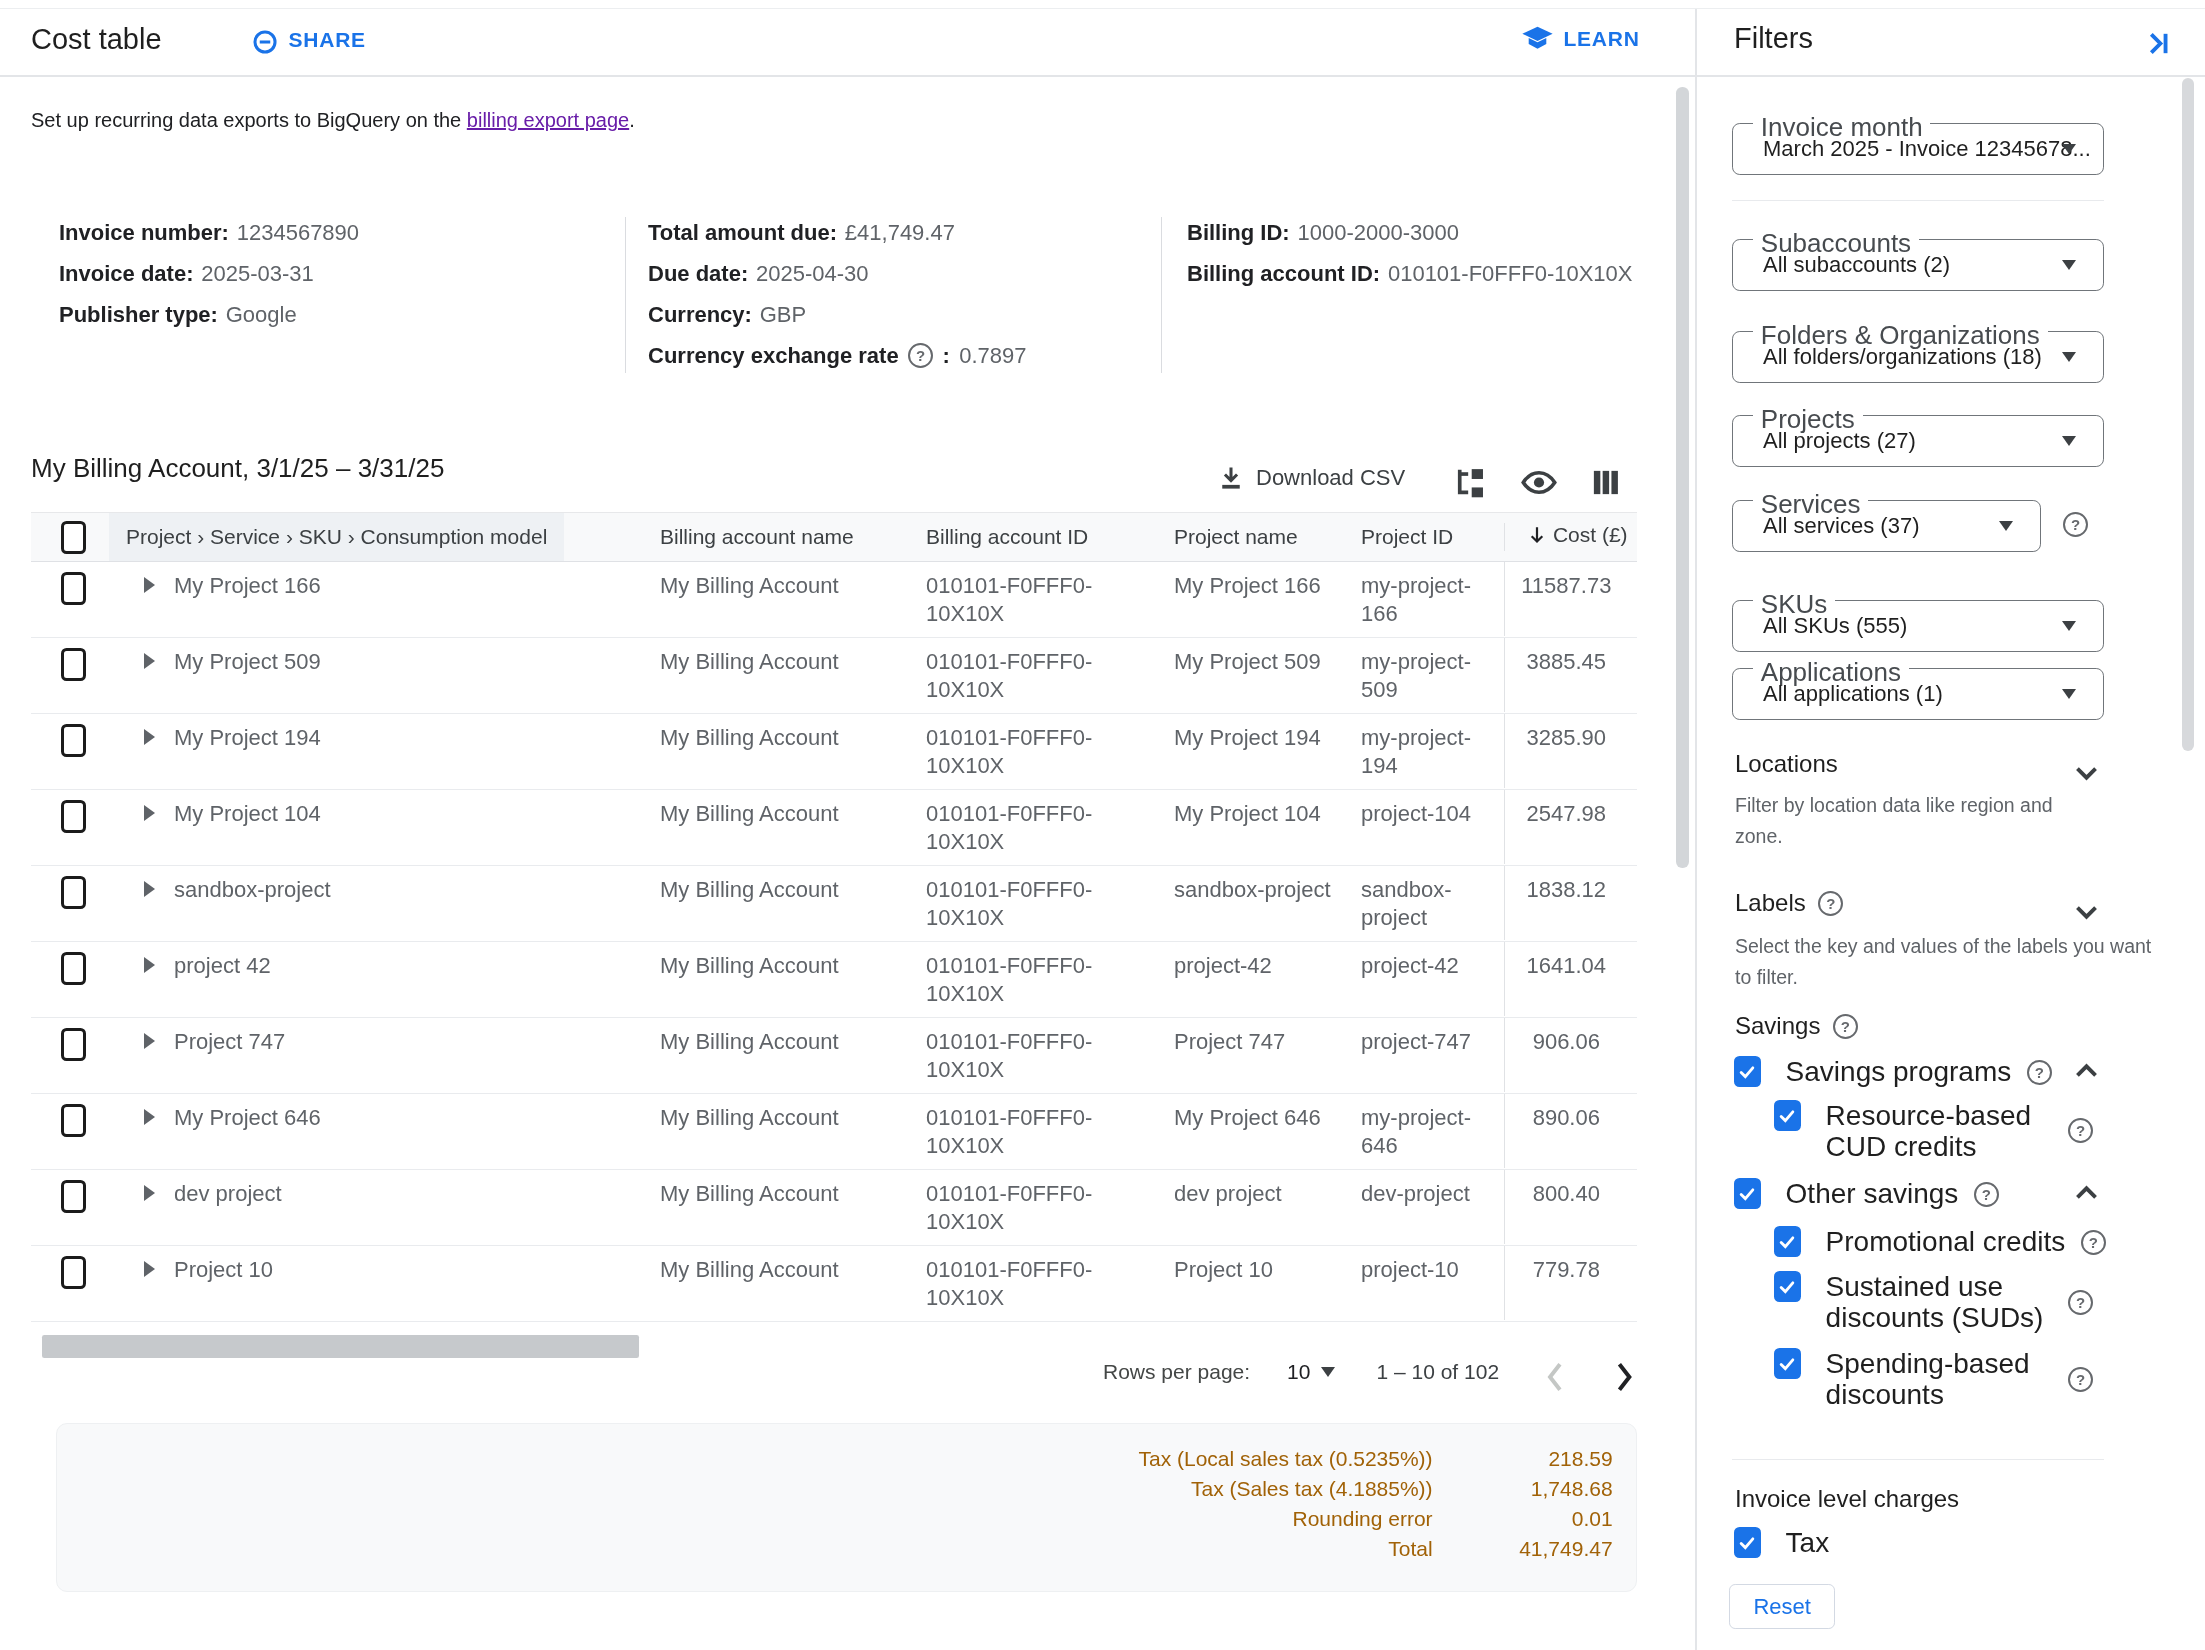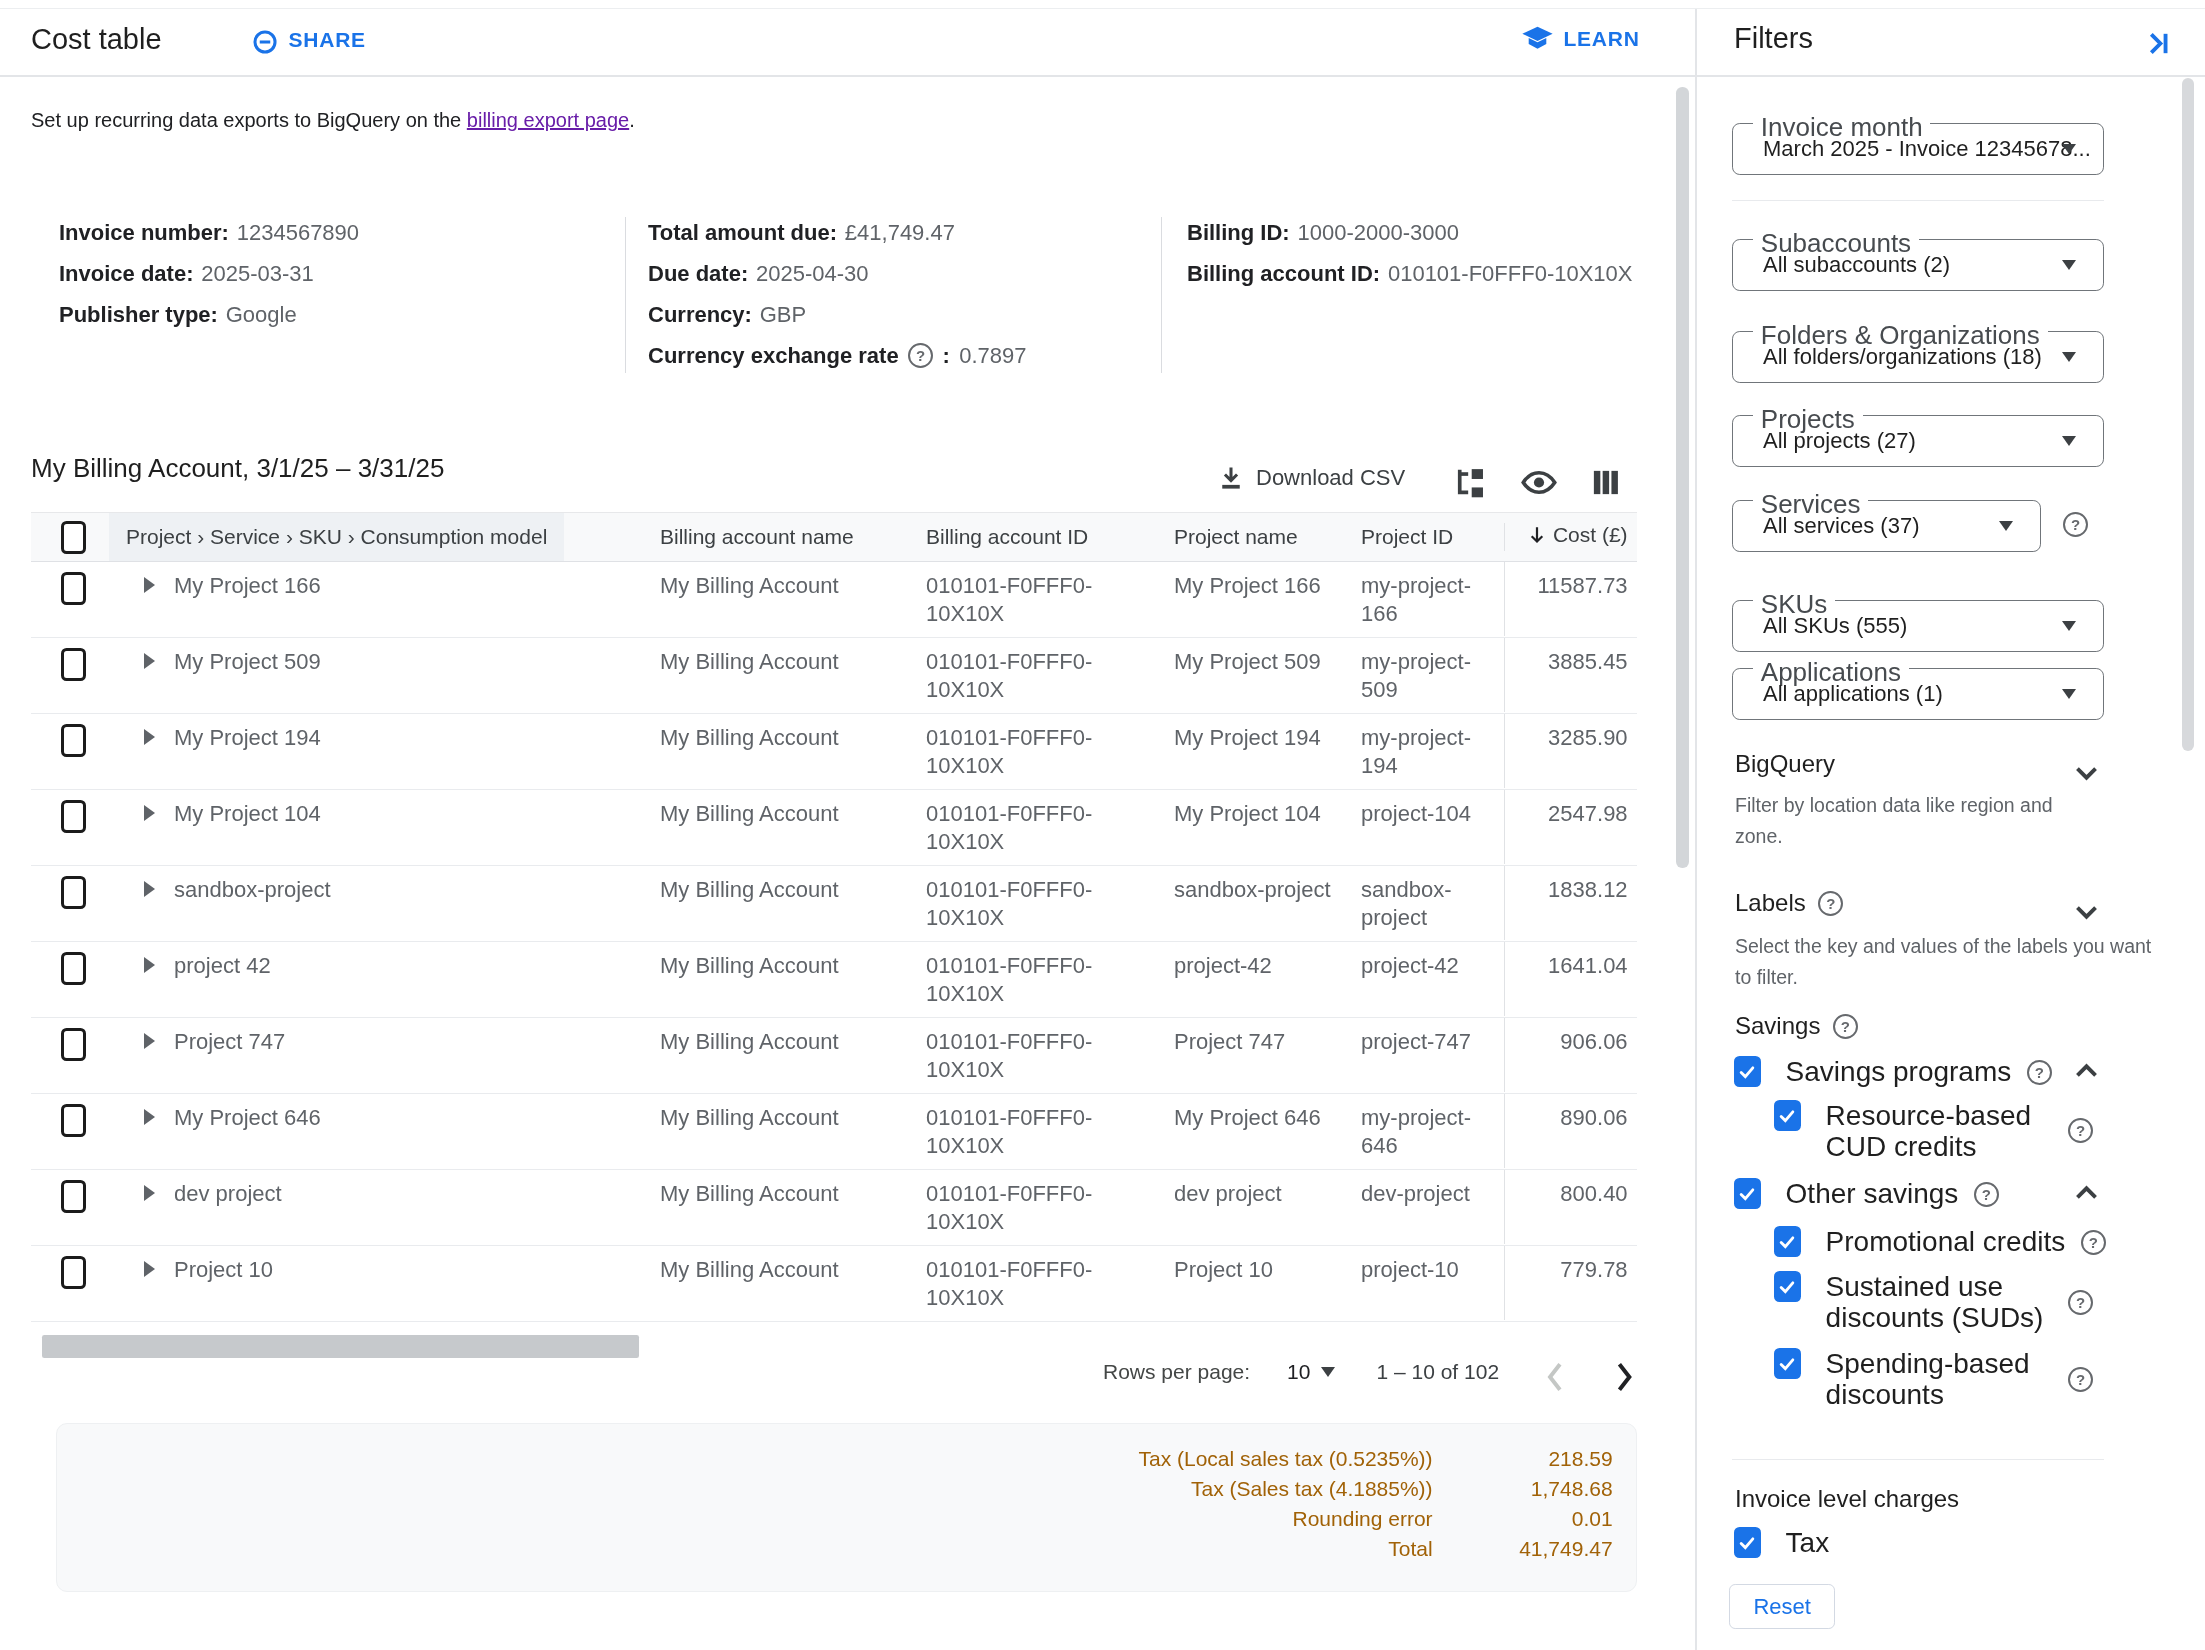--- a/index.html
+++ b/index.html
@@ -42,21 +42,21 @@
   .trow { display:flex; height:76px; border-bottom:1.6px solid #e9ebee; font-size:22px; color:#5f6368; padding-top:10px; }
   .c0 { width:78px; flex:0 0 auto; display:flex; align-items:flex-start; }
   .thead .c0 { align-items:center; }
   .c0 .cb { margin-left:30px; }
   .c1 { width:551px; flex:0 0 auto; display:flex; align-items:flex-start; }
   .c2 { width:266px; flex:0 0 auto; }
   .c3 { width:248px; flex:0 0 auto; }
   .c4 { width:187px; flex:0 0 auto; }
   .c5 { width:143px; flex:0 0 auto; }
   .c6 { width:133px; flex:0 0 auto; text-align:right; padding-right:9.4px; border-left:1.2px solid #e0e2e5; }
-  .trow .c6 { margin-top:-10px; padding-top:10px; height:74px; }
+  .trow .c6 { margin-top:-10px; padding-top:10px; height:74px;text-align:center; }
   .hl { background:#eef1f4; padding:10px 17px; line-height:28px; }
   .cell { line-height:28px; overflow-wrap:break-word; }
   .w-id { display:inline-block; width:184px; line-height:28px; overflow-wrap:break-word; }
   .w-pid { display:inline-block; width:125px; line-height:28px; overflow-wrap:break-word; }
   .w-pn { display:inline-block; width:176px; line-height:28px; overflow-wrap:break-word; }
   .cb { width:25px; height:33px; border:3.9px solid #1b1b1b; border-radius:5.5px; background:#fff; flex:0 0 auto; cursor:pointer; }
   .expand { width:0; height:0; border-top:8.6px solid transparent; border-bottom:8.6px solid transparent; border-left:11.7px solid #5f6368; margin:4.7px 0 0 35px; flex:0 0 auto; cursor:pointer; }
   .rname { margin-left:19px; line-height:28px; }
   .costhead { display:inline-flex; align-items:center; gap:4.7px; }
 
@@ -453,21 +453,21 @@
     <span class="fval">All SKUs (555)</span>
     <span class="caret"></span>
   </div>
 
   <div class="ffield" style="top:668px;">
     <span class="flab">Applications</span>
     <span class="fval">All applications (1)</span>
     <span class="caret"></span>
   </div>
 
-  <div class="sec-head" style="top:750px;">BigQuery</div>
+  <div class="sec-head" style="top:750px;">Locations</div>
   <span class="sec-chev" style="top:757px;">
     <svg width="31" height="31" viewBox="0 0 24 24">
         <path d="M5 9 L12 16 L19 9" fill="none" stroke="#3c4043" stroke-width="3"></path>
       </svg>
   </span>
   <div class="sec-desc" style="top:790px; width:359px;">Filter by location data like region and zone.</div>
 
   <div class="sec-head" style="top:889px;">
     <span>Labels</span>
     <span class="qicon">?</span>

